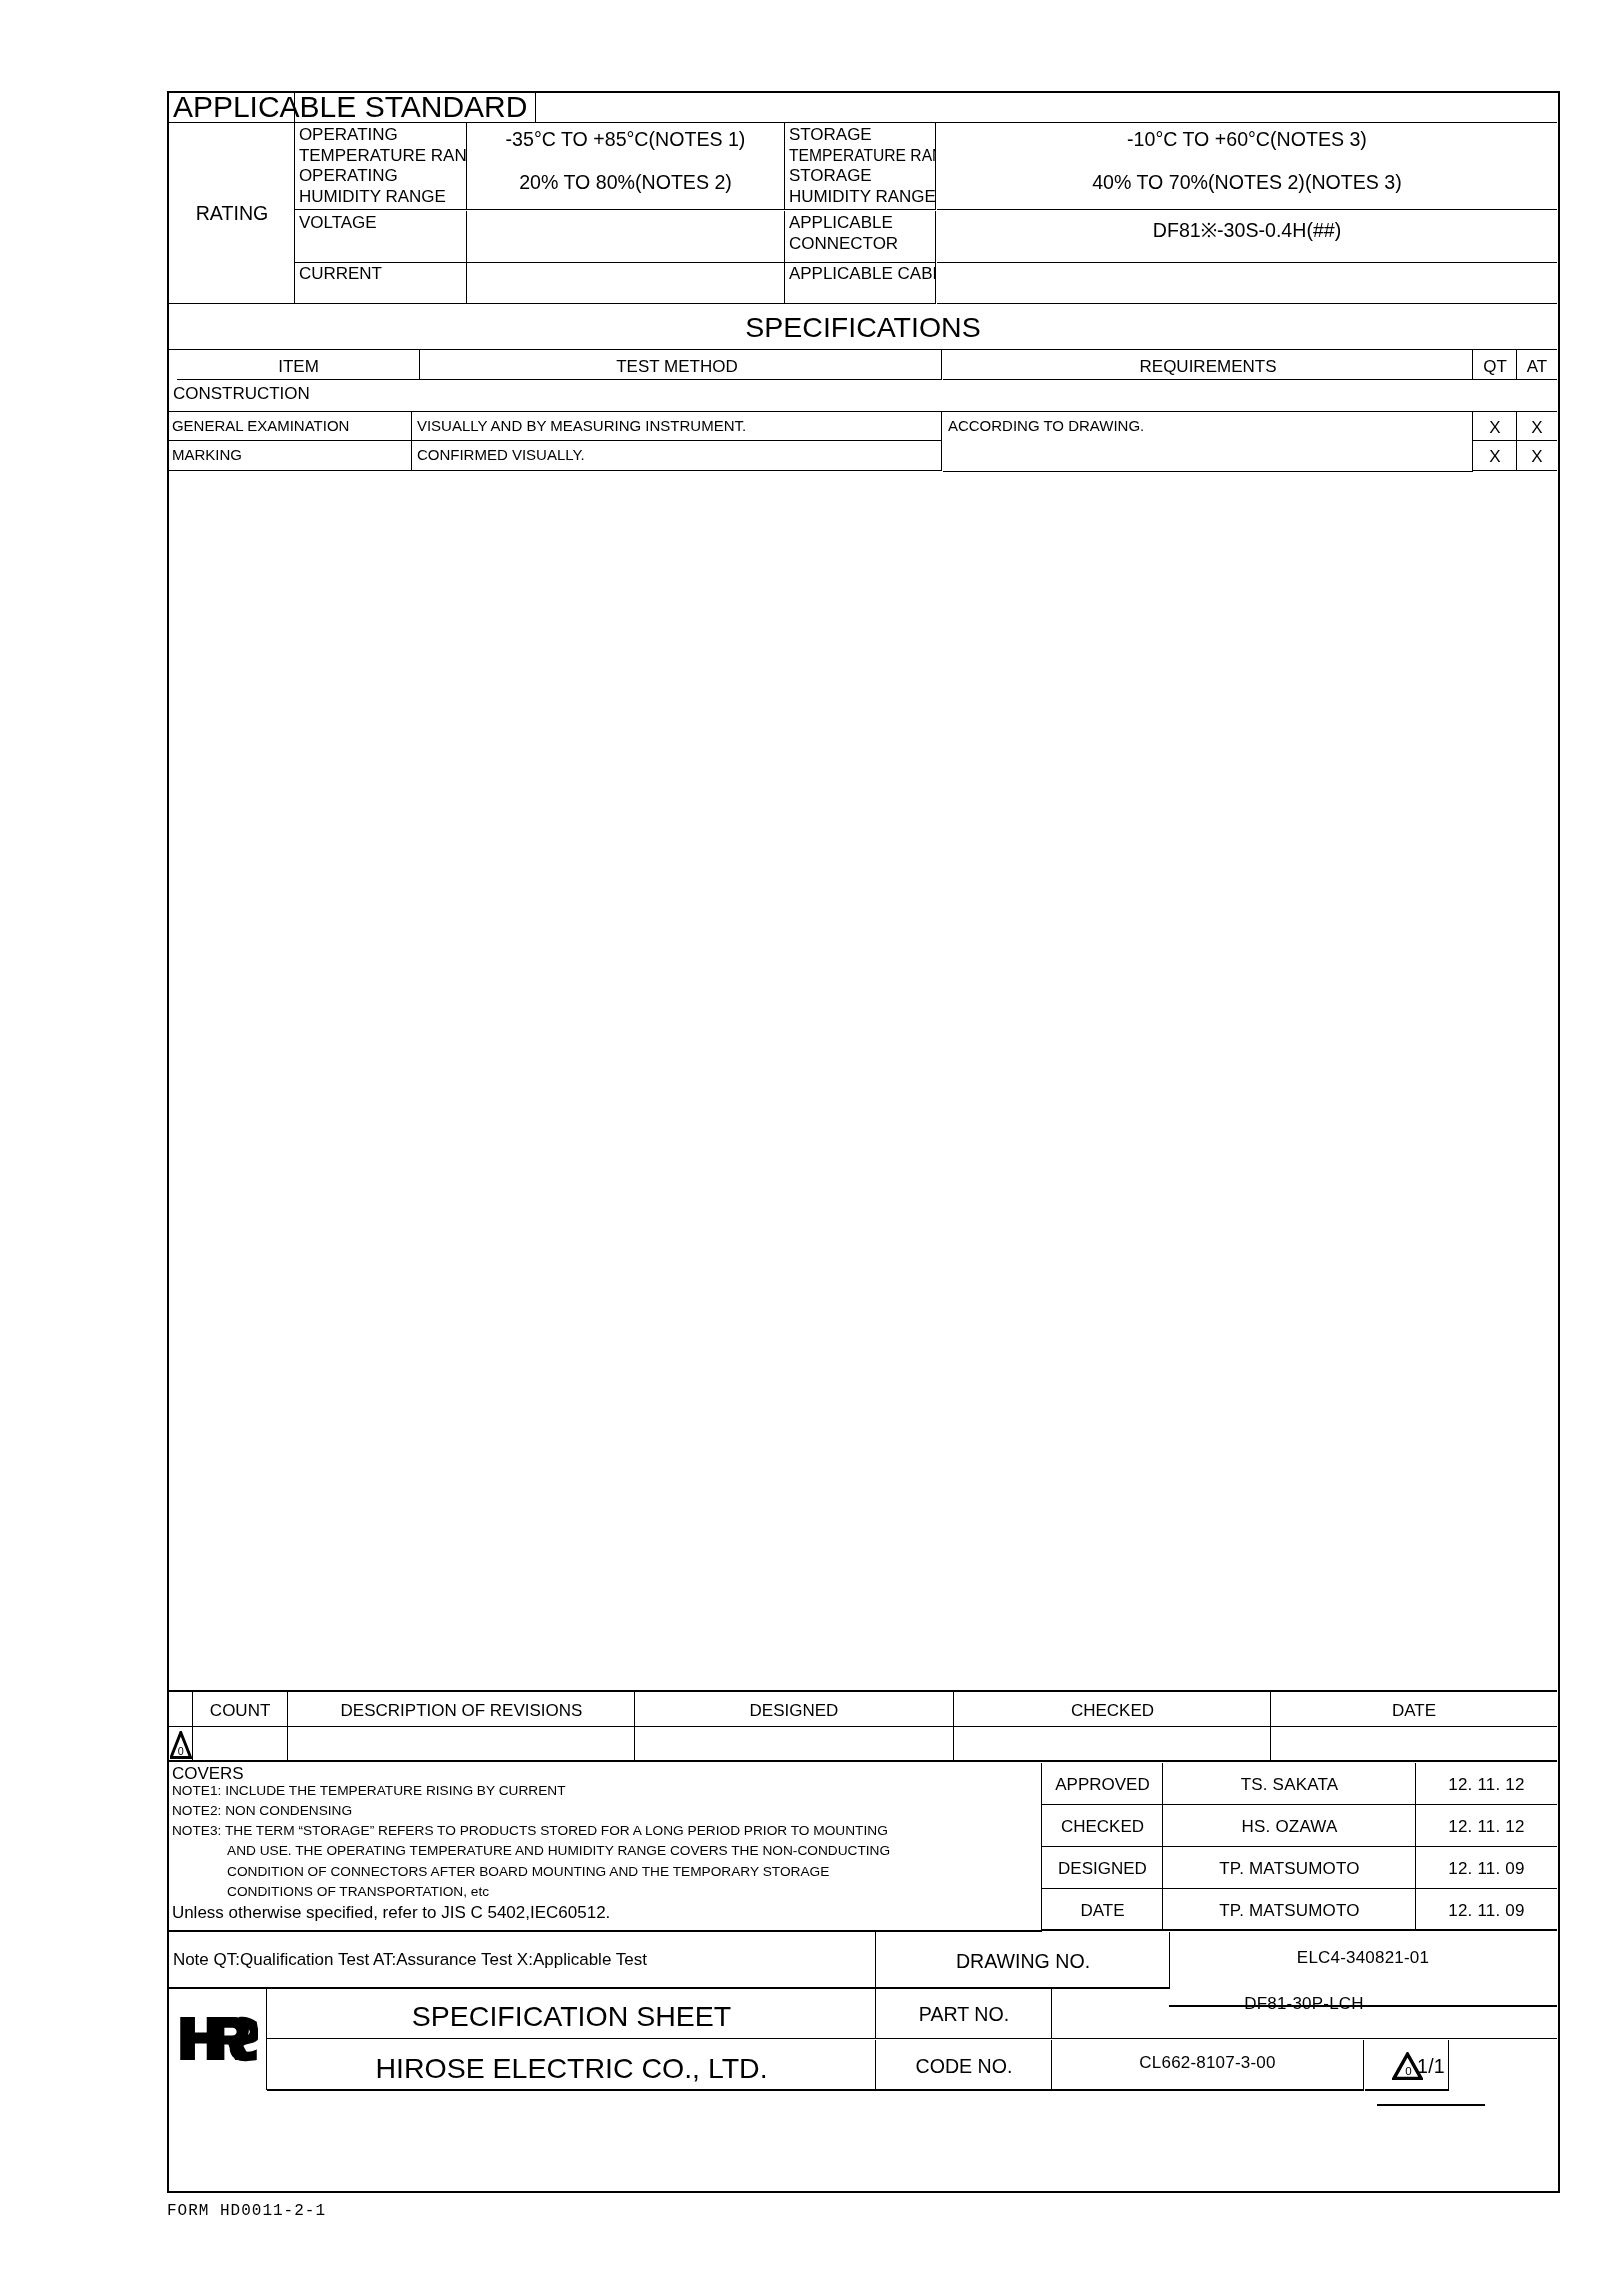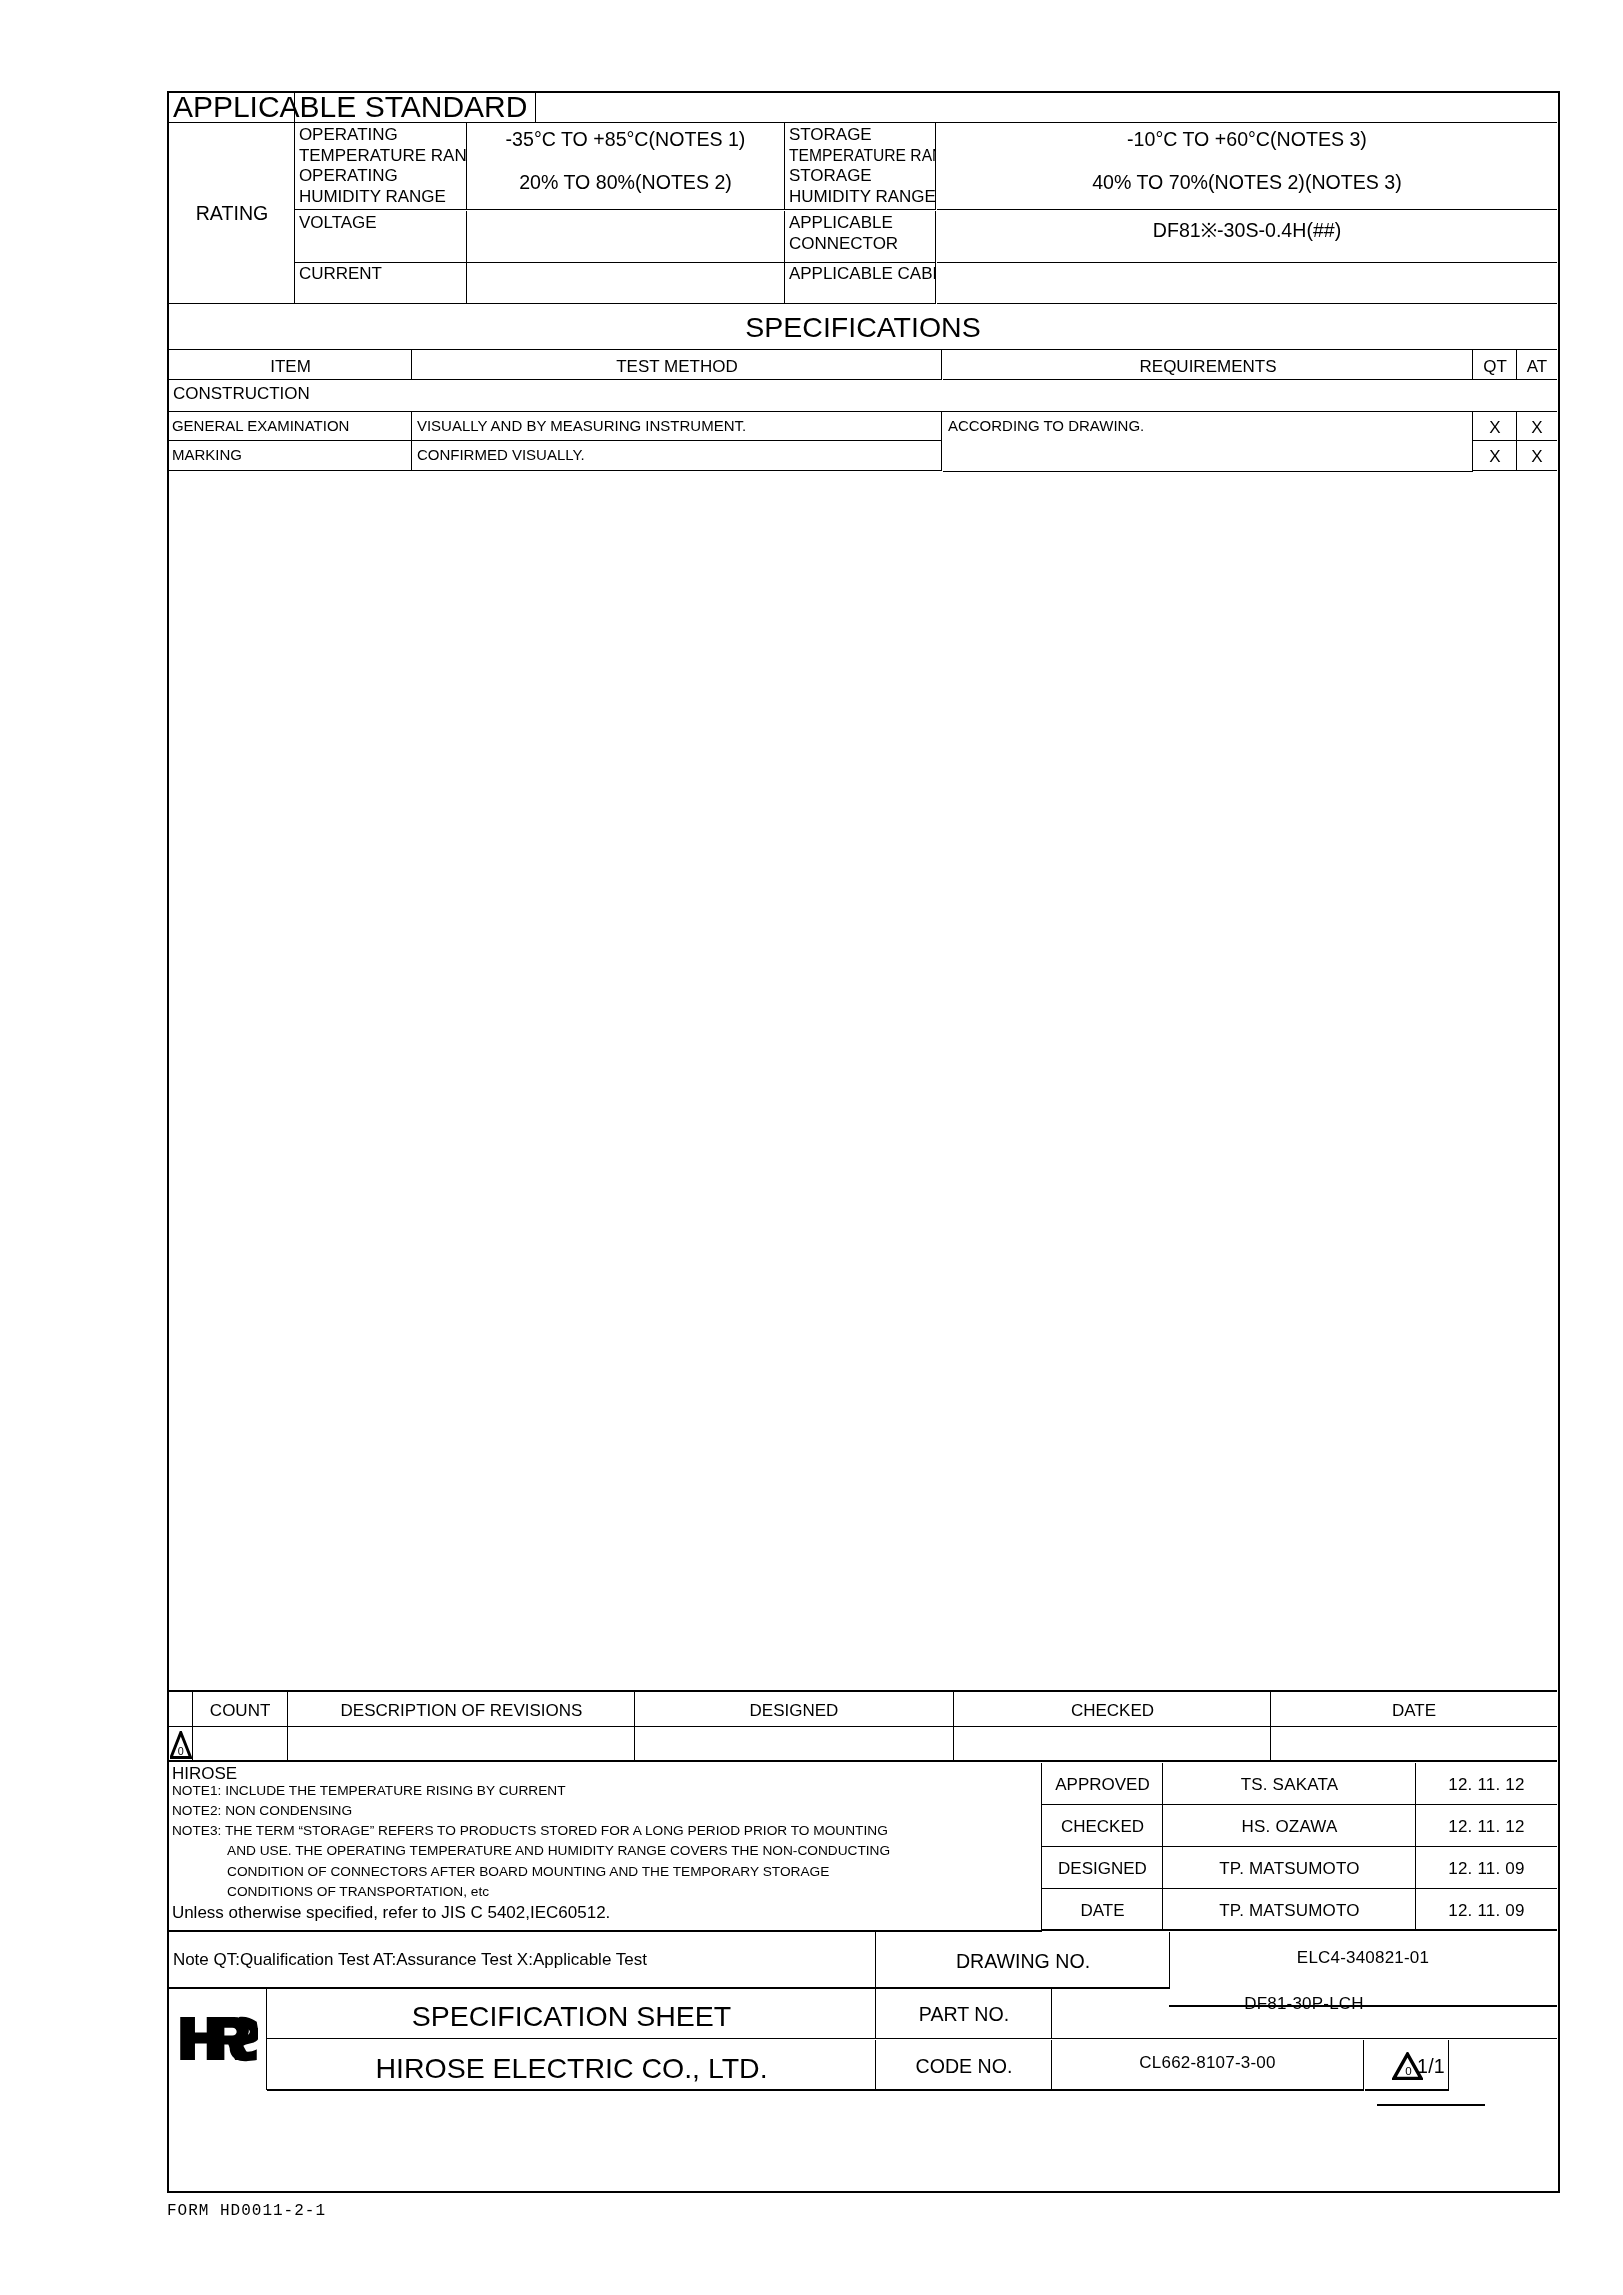--- a/index.html
+++ b/index.html
@@ -167,21 +167,21 @@
       <span class="txt tl f-sm" style="left:3.9px; top:2.9px;">APPLICABLE   CABLE</span>
     </div>
     <div class="cell bb" style="left:768px; top:169px; width:620px; height:42px;">
       <span class="ctr-block f-med" style="left:0px; top:8.8px; width:620px;"></span>
     </div>
 
     <div class="cell bb" style="left:0px; top:211px; width:1388px; height:46px;">
       <span class="ctr-block f-title" style="left:0px; top:6.9px; width:1388px;">SPECIFICATIONS</span>
     </div>
 
-    <div class="cell br bb" style="left:0px; top:257px; width:243px; height:30px;padding-left:28px;">
+    <div class="cell br bb" style="left:8px; top:257px; width:243px; height:30px;padding-left:28px;">
       <span class="ctr-block f-sm" style="left:0px; top:6.9px; width:243px;">ITEM</span>
     </div>
     <div class="cell br bb" style="left:243px; top:257px; width:530px; height:30px;">
       <span class="ctr-block f-sm" style="left:0px; top:6.9px; width:530px;">TEST METHOD</span>
     </div>
     <div class="cell br bb" style="left:774px; top:257px; width:530px; height:30px;">
       <span class="ctr-block f-sm" style="left:0px; top:6.9px; width:530px;">REQUIREMENTS</span>
     </div>
     <div class="cell br bb" style="left:1304px; top:257px; width:44px; height:30px;">
       <span class="ctr-block f-sm" style="left:0px; top:6.9px; width:44px;">QT</span>
@@ -260,21 +260,21 @@
       <span class="ctr-block f-sm" style="left:0px; top:9.3px; width:320px;"></span>
     </div>
     <div class="cell br bbh" style="left:785px; top:1634px; width:317px; height:35px;">
       <span class="ctr-block f-sm" style="left:0px; top:9.3px; width:317px;"></span>
     </div>
     <div class="cell bbh" style="left:1102px; top:1634px; width:286px; height:35px;">
       <span class="ctr-block f-sm" style="left:0px; top:9.3px; width:286px;"></span>
     </div>
 
     <div class="cell br bbh" style="left:0px; top:1670px; width:873px; height:169px;">
-      <span class="txt tl f-sm" style="left:2.9px; top:1.5px;">HIROSE</span>
+      <span class="txt tl f-sm" style="left:2.9px; top:1.5px;">COVERS</span>
       <span class="txt tl f-tiny" style="left:2.9px; top:21px;">NOTE1: INCLUDE THE TEMPERATURE RISING BY CURRENT</span>
       <span class="txt tl f-tiny" style="left:2.9px; top:41px;">NOTE2: NON CONDENSING</span>
       <span class="txt tl f-tiny" style="left:2.9px; top:61px;">NOTE3: THE TERM “STORAGE” REFERS TO PRODUCTS STORED FOR A LONG PERIOD PRIOR TO MOUNTING</span>
       <span class="txt tl f-tiny" style="left:58px; top:81px;">AND USE. THE OPERATING TEMPERATURE AND HUMIDITY RANGE COVERS THE NON-CONDUCTING</span>
       <span class="txt tl f-tiny" style="left:58px; top:102px;">CONDITION OF CONNECTORS AFTER BOARD MOUNTING AND THE TEMPORARY STORAGE</span>
       <span class="txt tl f-tiny" style="left:58px; top:122px;">CONDITIONS OF TRANSPORTATION, etc</span>
       <span class="txt tl f-sm" style="left:2.9px; top:141px;">Unless otherwise specified, refer to JIS C 5402,IEC60512.</span>
     </div>
 
     <div class="cell br bb" style="left:873px; top:1670px; width:121px; height:42px;">

